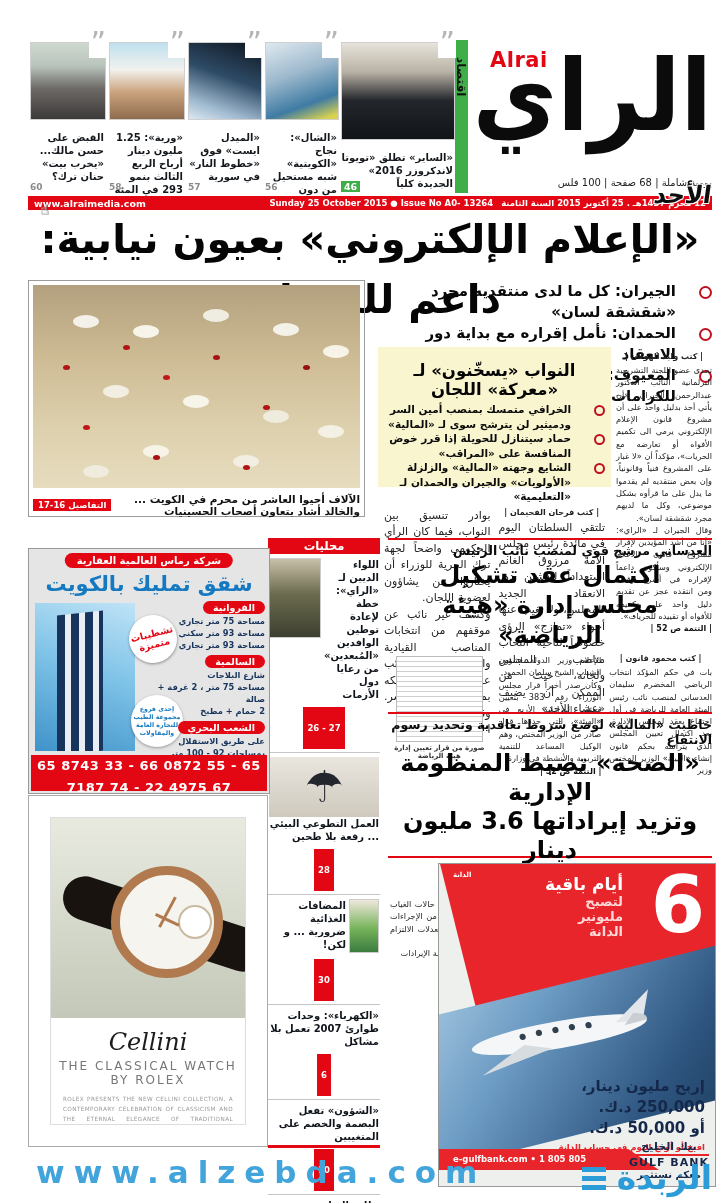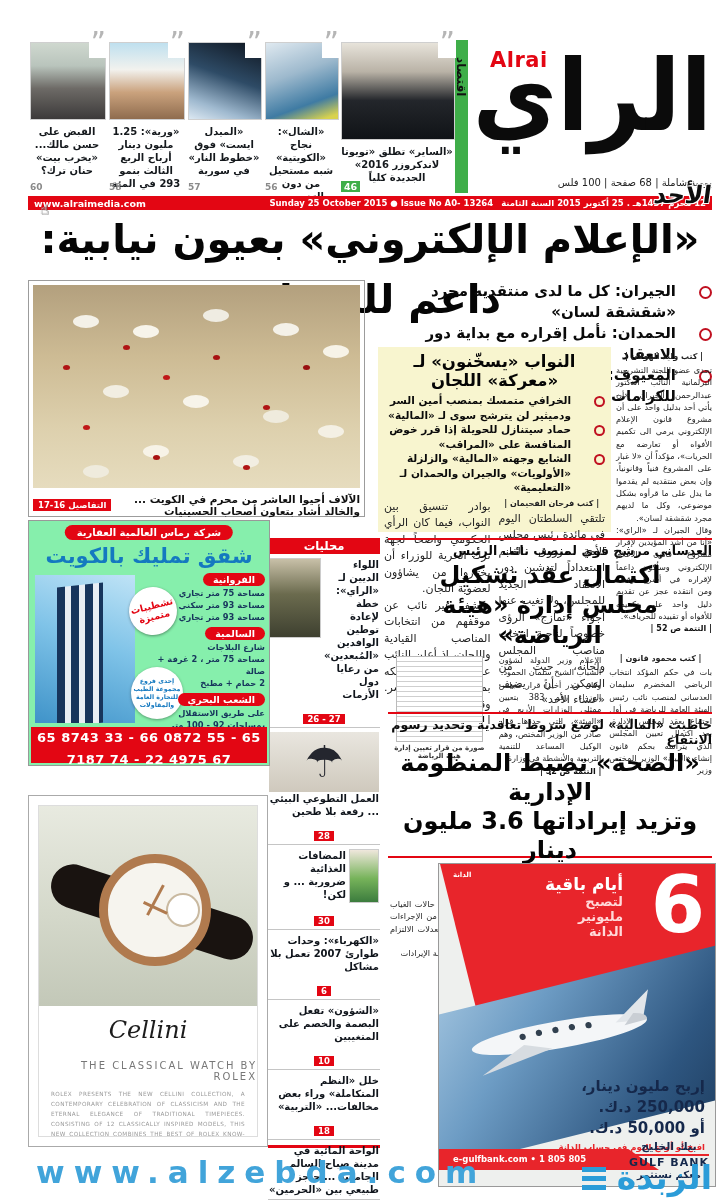--- a/index.html
+++ b/index.html
@@ -12,21 +12,21 @@
   .masthead{left:28px;top:40px;width:684px;height:156px}
   .card{top:2px;height:150px}
   .qmark{position:absolute;top:-14px;right:-3px;font-size:30px;color:#b5b5b5;background:#fff;
          line-height:1;padding:0 1px;z-index:2}
   .cphoto{width:100%;height:76px;border:1px solid #cfcfcf}
   .p1{background:linear-gradient(180deg,#cfd8cf 0%,#b9c4bc 30%,#6d6a66 60%,#3c3a3a 100%)}
   .p2{background:linear-gradient(180deg,#bfe0ef 0%,#f2f2ee 35%,#caa27d 65%,#8f6c4e 100%)}
   .p3{background:linear-gradient(200deg,#0f1620 0%,#2e4b66 45%,#9fb9cf 80%,#dce8f2 100%)}
   .p4{background:linear-gradient(160deg,#dfe9f0 0%,#9db9cd 40%,#3f7ba3 75%,#d8d24e 95%)}
   .p5{height:96px;background:linear-gradient(180deg,#e7e3da 0%,#b9b2a6 30%,#23262b 60%,#101317 100%)}
-  .ctext{margin-top:5px;font-size:10px;line-height:13px;font-weight:bold;text-align:center;color:#14181c}
+  .ctext{margin-top:11px;font-size:10px;line-height:13px;font-weight:bold;text-align:right;color:#14181c}
   .cpage{position:absolute;left:0;bottom:0;font-size:9px;color:#8a8a8a;font-weight:bold}
   .cpage.green{background:#3fae49;color:#fff;padding:0 3px;font-size:9.5px}
   .greenbar{left:427px;top:0;width:13px;height:153px;background:#3fae49}
   .vlabel{position:absolute;top:30px;left:-14px;width:40px;transform:rotate(90deg);
           font-size:12px;font-weight:900;color:#111;white-space:nowrap}
   .logo-en{left:462px;top:8px;font-size:21px;font-weight:900;color:#e30613;letter-spacing:.5px}
   .logo-ar{left:452px;top:-12px;width:232px;text-align:left;font-size:92px;font-weight:900;
            line-height:1.5;color:#0b0b0b;transform:scaleY(1.08)}
   .tagline{right:0;top:137px;font-size:10px;font-weight:normal;color:#222}
   .day{left:654px;top:181px;z-index:6;font-size:24px;font-weight:900;color:#0d0d0d;
@@ -62,21 +62,21 @@
   .badge{background:#e30613;color:#fff;font-size:8.5px;font-weight:bold;padding:1px 5px;flex:none}
 
   
   .points{left:370px;top:281px;width:342px}
   .pt{display:flex;gap:23px;font-size:15px;line-height:21px;font-weight:900;color:#0a0a0a}
   .oc{flex:none;width:9px;height:9px;border:2.5px solid #c01020;border-radius:50%;margin-top:5px}
   .byline{font-size:8px;font-weight:900;text-align:center;color:#222;margin-bottom:3px}
   .btext{font-size:8.2px;line-height:1.5;text-align:justify;color:#222}
   .cont{font-size:8px;font-weight:900;margin-top:2px}
   .leadcol{left:616px;top:352px;width:96px}
-  .ybox{left:378px;top:347px;width:233px;height:185px;background:#f8f5cf;padding:5px 6px;box-sizing:border-box}
+  .ybox{left:378px;top:347px;width:233px;height:140px;background:#f8f5cf;padding:14px 6px;box-sizing:border-box}
   .ytitle{font-size:16.5px;font-weight:900;text-align:center;color:#050505;margin-bottom:3px}
   .ybox .pt{font-size:10.5px;line-height:14.5px}
   .ybox .oc{width:7px;height:7px;border-width:2px;margin-top:3px}
   .ycols{display:flex;gap:8px;margin-top:4px}
   .ycol{flex:1}
   .ybox .btext{font-size:11px}
 
   
   .sport{left:388px;top:538px;width:324px;border-top:2px solid #e30613;padding-top:3px}
   .kicker{font-size:12.5px;font-weight:900;text-align:right;color:#0a0a0a}
@@ -94,32 +94,32 @@
   .hpt{display:flex;justify-content:center;gap:6px;font-size:11.5px;font-weight:900}
   .hcols{display:flex;gap:10px;margin-top:3px;padding:0 2px}
   .hcol{flex:1}
 
   
   .localcol{left:268px;top:538px;width:112px;height:610px;border-bottom:3px solid #e30613;box-sizing:border-box}
   .ltab{background:#e30613;color:#fff;font-size:11.5px;font-weight:900;text-align:center;height:16px;line-height:16px}
   .li{border-bottom:1px solid #c5c5c5;padding:4px 1px 3px;text-align:right}
   .li-t{font-size:10px;line-height:13px;font-weight:bold;color:#10151c}
   .li-t b{font-weight:900}
-  .li-badge{display:table;margin:13px auto 0;background:#e30613;color:#fff;font-size:8.5px;
-            font-weight:bold;padding:0 4px}
+  .li-badge{display:table;margin:6px auto 0;background:#e30613;color:#fff;font-size:8.5px;
+            font-weight:bold;padding:16px 4px}
   .lirow{display:flex;gap:3px}
   .lphoto{flex:none;border:1px solid #ccc}
   .ph-officer{width:50px;height:78px;background:linear-gradient(180deg,#c8c0a8 0%,#6b6b4e 45%,#3e4030 100%)}
   .ph-umbrella{width:100%;height:60px;background:linear-gradient(180deg,#e9e6df 0%,#cfc9bd 100%);
                text-align:center;font-size:44px;line-height:60px;color:#24262e}
   .ph-food{width:28px;height:52px;background:linear-gradient(180deg,#efe7dc 0%,#76b35a 55%,#3c7c3e 100%)}
   .ph-speaker{width:46px;height:70px;background:linear-gradient(180deg,#efece4 0%,#d9d2c4 40%,#7a6a55 100%)}
 
   
-  .ramas{left:28px;top:520px;width:240px;height:244px;border:1px solid #999;background:#86efac;overflow:hidden}
+  .ramas{left:28px;top:548px;width:240px;height:244px;border:1px solid #999;background:#e5e5e5;overflow:hidden}
   .r-pill{position:absolute;top:4px;left:50%;transform:translateX(-50%);background:#e30613;color:#fff;
           font-size:10px;font-weight:bold;padding:2px 12px;border-radius:10px;white-space:nowrap}
   .r-title{position:absolute;top:23px;width:100%;text-align:center;font-size:21px;font-weight:900;color:#1479c0}
   .r-bldg{position:absolute;left:6px;top:54px;width:100px;height:148px;overflow:hidden;
           background:linear-gradient(200deg,#bfe3f6 0%,#7fc3e8 45%,#3f93c9 100%)}
   .r-tower{position:absolute;left:22px;top:10px;width:46px;height:140px;background:
            repeating-linear-gradient(90deg,#17355c 0 8px,#e8eef4 8px 14px);transform:skewY(-6deg)}
   .r-circle1{position:absolute;left:100px;top:66px;width:48px;height:48px;border-radius:50%;background:#fff;
              box-shadow:0 1px 3px rgba(0,0,0,.4);color:#e30613;font-size:9.5px;font-weight:900;
              display:flex;align-items:center;justify-content:center;text-align:center;transform:rotate(-14deg)}
@@ -129,34 +129,34 @@
   .r-secs{position:absolute;right:4px;top:52px;width:128px}
   .r-sec{margin-bottom:4px}
   .r-name{display:table;margin-right:0;background:#e30613;color:#fff;font-size:9.5px;font-weight:900;
           padding:1px 10px;border-radius:9px;margin-bottom:1px}
   .r-lines{font-size:8.3px;font-weight:bold;color:#17355c;line-height:1.45;text-align:right}
   .r-phone{position:absolute;left:2px;right:2px;bottom:2px;height:36px;background:#e30613;color:#fff;text-align:center}
   .r-phone .nums{font-size:13px;font-weight:900;letter-spacing:.5px;line-height:22px}
 
   
   .rolex{left:28px;top:795px;width:240px;height:352px;border:1px solid #aaa;background:#fff;
-         padding:9px;box-sizing:border-box}
+         padding:21px;box-sizing:border-box}
   .rx-in{border:1px solid #ddd;height:100%;box-sizing:border-box;background:#fff;overflow:hidden}
   .rx-photo{position:relative;height:200px;background:linear-gradient(180deg,#e8eae0 0%,#d4d8ca 55%,#c3c8b8 100%);overflow:hidden}
   .rx-strap{position:absolute;left:8px;top:84px;width:210px;height:44px;border-radius:22px;
             background:#191310;transform:rotate(18deg)}
   .rx-case{position:absolute;left:60px;top:48px;width:112px;height:112px;border-radius:50%;
            border:9px solid #b07a4e;background:#f6f4ee;box-sizing:border-box}
   .rx-sub{position:absolute;left:58px;top:30px;width:30px;height:30px;border-radius:50%;
           border:2px solid #c9b9a0;background:#fff}
   .rx-hand1{position:absolute;left:46px;top:20px;width:2.5px;height:34px;background:#b07a4e;transform:rotate(28deg)}
   .rx-hand2{position:absolute;left:46px;top:32px;width:2.5px;height:26px;background:#b07a4e;transform:rotate(-65deg)}
   .rx-name{font-family:"DejaVu Serif","Liberation Serif",serif;font-style:italic;font-size:24px;
            text-align:center;margin-top:10px;color:#1c1c1c}
-  .rx-sub2{font-size:10px;letter-spacing:2px;text-align:right;color:#777;margin-top:16px}
+  .rx-sub2{font-size:12px;letter-spacing:2px;text-align:center;color:#777;margin-top:3px}
   .rx-body{font-size:5.7px;line-height:1.75;letter-spacing:.4px;color:#9a9a9a;text-align:justify;
            padding:8px 12px 0}
   .rx-row{display:flex;justify-content:space-between;align-items:flex-start;padding:8px 12px 0}
 
   
   .gulf{left:438px;top:863px;width:276px;height:322px;border:1px solid #999;background:#eef0ee;overflow:hidden}
   .gb-red{position:absolute;left:10px;top:-120px;width:420px;height:260px;background:#e8252b;transform:rotate(-14deg)}
   .gb-photo{position:absolute;left:-80px;top:118px;width:440px;height:150px;transform:rotate(-14deg);
             background:linear-gradient(135deg,#bcd8ec 0%,#6d9cc4 35%,#2e5680 70%,#16304e 100%)}
   .gb-num{position:absolute;right:10px;top:2px;font-size:78px;font-weight:900;color:#fff;line-height:1}

